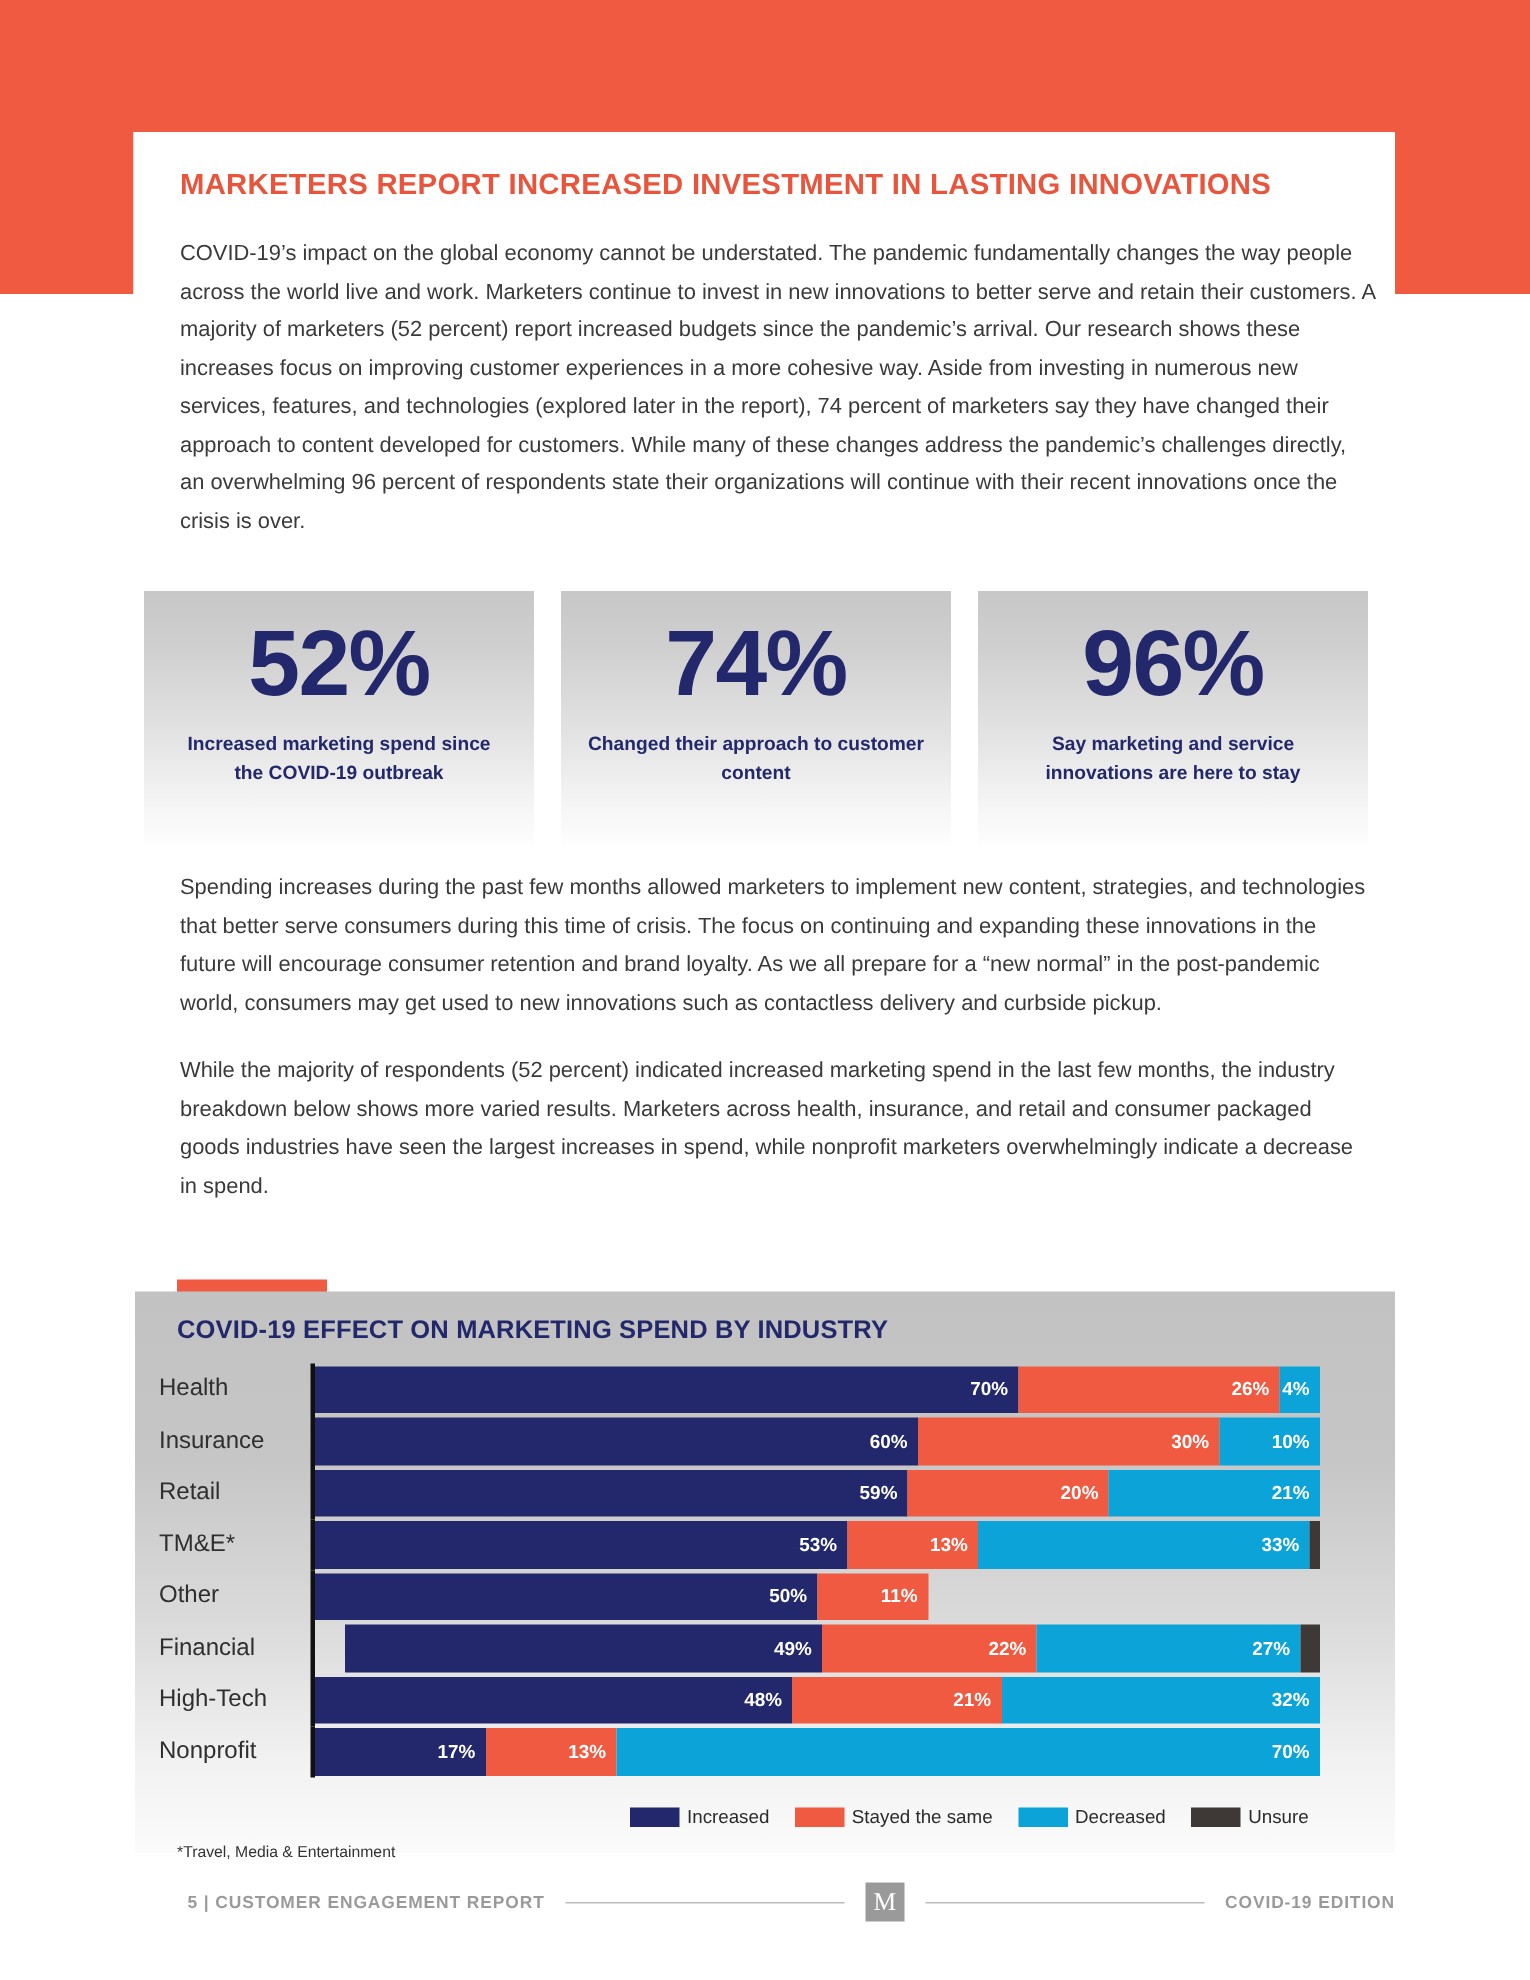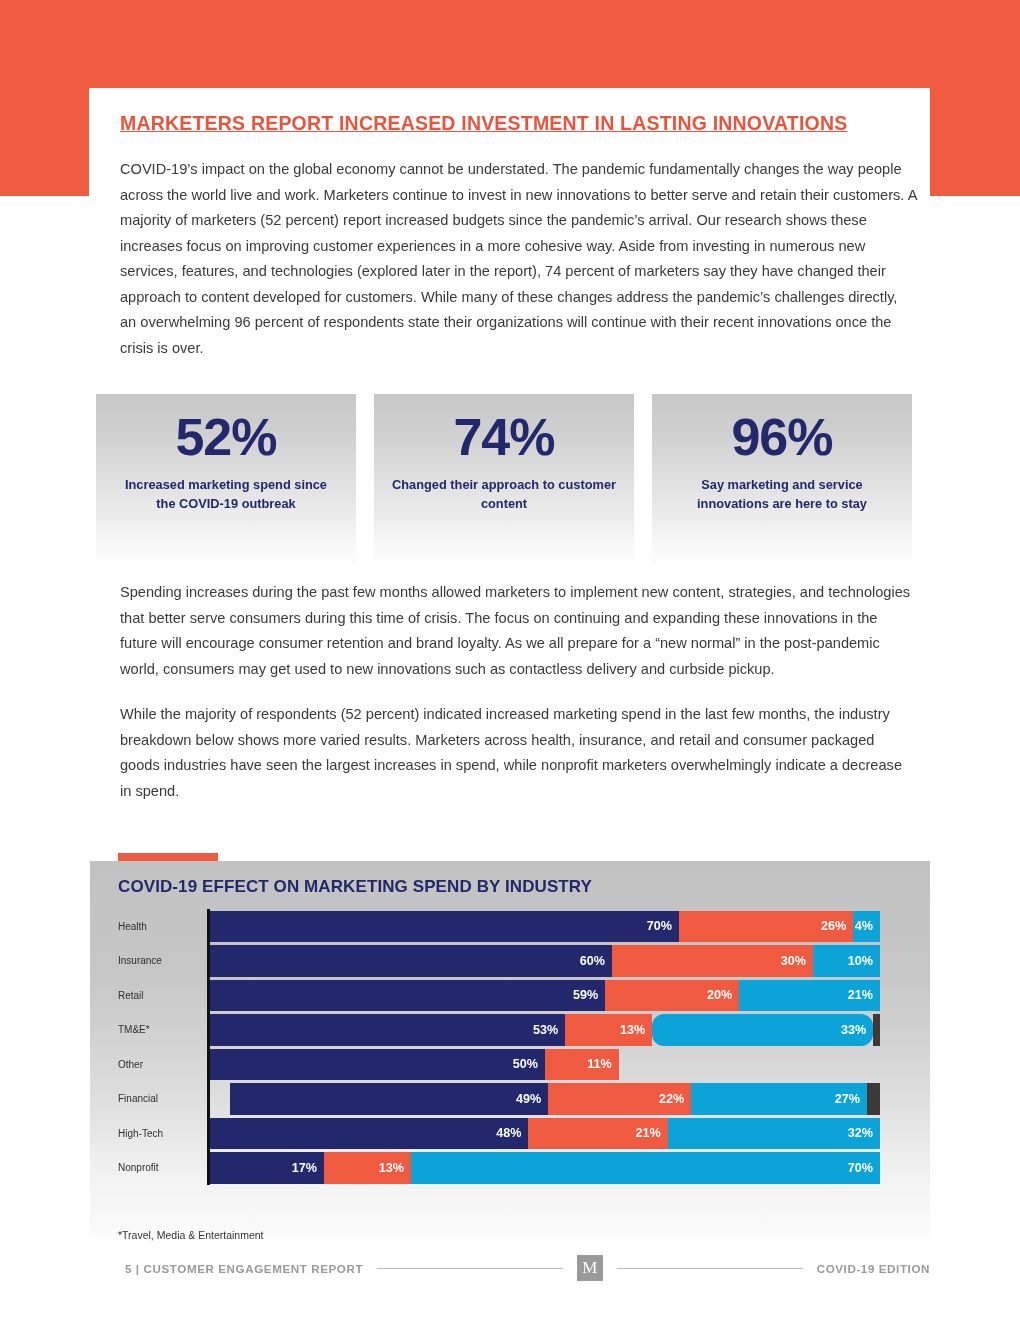--- a/index.html
+++ b/index.html
@@ -52,21 +52,20 @@
   }
 
   h1.section-title {
     margin: 0 0 22px 0;
     font-size: 19.5px;
     font-weight: bold;
     letter-spacing: 0.2px;
     color: #E8553C;
     text-transform: uppercase;
     font-family: "Liberation Sans", sans-serif;
-    text-decoration: underline;
   }
 
   p.body-text {
     margin: 0 0 20px 0;
     font-size: 14.6px;
     line-height: 25.5px;
     color: #3a3a3a;
     font-family: "Liberation Sans", sans-serif;
   }
   p.body-text:last-child { margin-bottom: 0; }
@@ -83,21 +82,21 @@
   .stat-card {
     width: 260px;
     height: 168px;
     background: linear-gradient(to bottom, #c7c7c7 0%, #cfcfcf 22%, #e6e6e6 62%, #f7f7f7 88%, #fdfdfd 100%);
     text-align: center;
     box-sizing: border-box;
     padding-top: 16px;
     position: relative;
   }
   .stat-number {
-    font-size: 52px;
+    font-size: 62px;
     font-weight: bold;
     color: #22286B;
     line-height: 1.06;
     letter-spacing: -1px;
     font-family: "Liberation Sans", sans-serif;
   }
   .stat-label {
     margin-top: 10px;
     font-size: 12.8px;
     font-weight: bold;
@@ -142,23 +141,23 @@
     top: 48px;
     width: 840px;
   }
   .bar-row {
     display: flex;
     align-items: center;
     height: 34.5px;
   }
   .bar-label {
     width: 117px;
-    padding-left: 28px;
+    padding-left: 16px;
     box-sizing: border-box;
-    font-size: 10px;
+    font-size: 16px;
     color: #2f2f2f;
     font-family: "Liberation Sans", sans-serif;
     white-space: nowrap;
   }
   .axis-line {
     width: 3px;
     height: 34.5px;
     background: #111111;
     flex: 0 0 auto;
   }
@@ -377,21 +376,21 @@
         <div class="bar-label">TM&amp;E*</div>
         <div class="axis-line"></div>
         <div class="bar-track">
           <div class="bar-inner">
             <div class="seg increased" style="width: 53%; padding-left: 15px;">
               <span>53%</span>
             </div>
             <div class="seg stayed" style="width: 13%;">
               <span>13%</span>
             </div>
-            <div class="seg decreased" style="width: 33%; border-radius: 12px;">
+            <div class="seg decreased" style="width: 33%;">
               <span>33%</span>
             </div>
             <div class="seg unsure" style="width: 1%;"></div>
           </div>
         </div>
       </div>
       <div class="bar-row">
         <div class="bar-label">Other</div>
         <div class="axis-line"></div>
         <div class="bar-track">
@@ -454,20 +453,38 @@
             <div class="seg decreased" style="width: 70%;">
               <span>70%</span>
             </div>
           </div>
         </div>
       </div>
     </div>
 
   <div class="chart-footer">
     <div class="footnote">*Travel, Media &amp; Entertainment</div>
+    <div class="legend">
+        <div class="legend-item">
+          <div class="legend-swatch" style="background: rgb(34, 40, 107);"></div>
+          <div class="legend-text">Increased</div>
+        </div>
+        <div class="legend-item">
+          <div class="legend-swatch" style="background: rgb(240, 90, 65);"></div>
+          <div class="legend-text">Stayed the same</div>
+        </div>
+        <div class="legend-item">
+          <div class="legend-swatch" style="background: rgb(11, 163, 216);"></div>
+          <div class="legend-text">Decreased</div>
+        </div>
+        <div class="legend-item">
+          <div class="legend-swatch" style="background: rgb(62, 56, 54);"></div>
+          <div class="legend-text">Unsure</div>
+        </div>
+      </div>
   </div>
 </div>
 
 <div class="page-footer">
   <div class="footer-left">5 | CUSTOMER ENGAGEMENT REPORT</div>
   <div class="footer-rule"></div>
   <div class="footer-logo">M</div>
   <div class="footer-rule"></div>
   <div class="footer-right">COVID-19 EDITION</div>
 </div>

